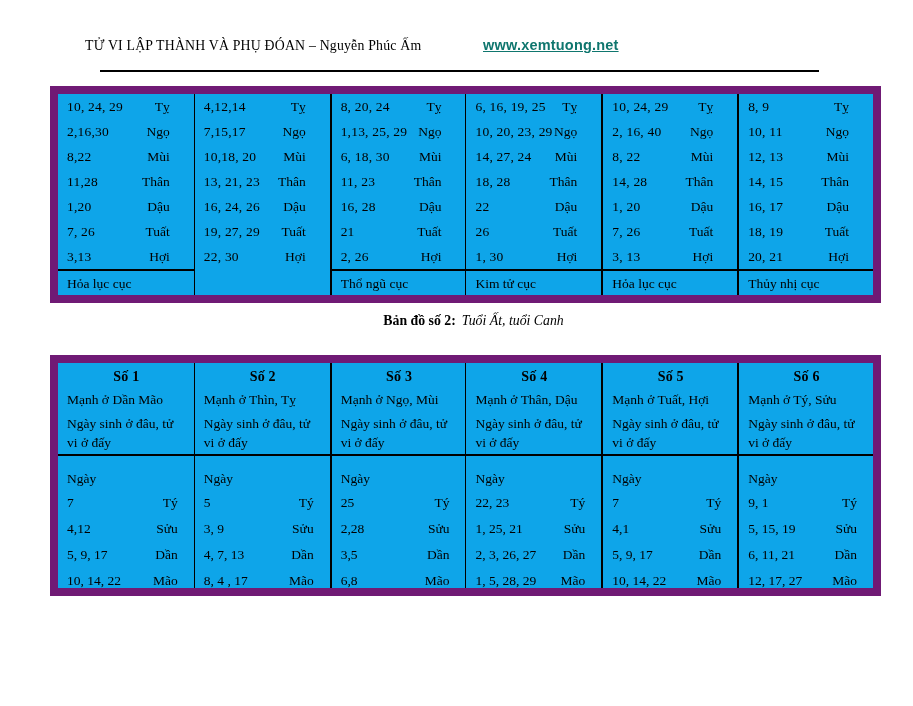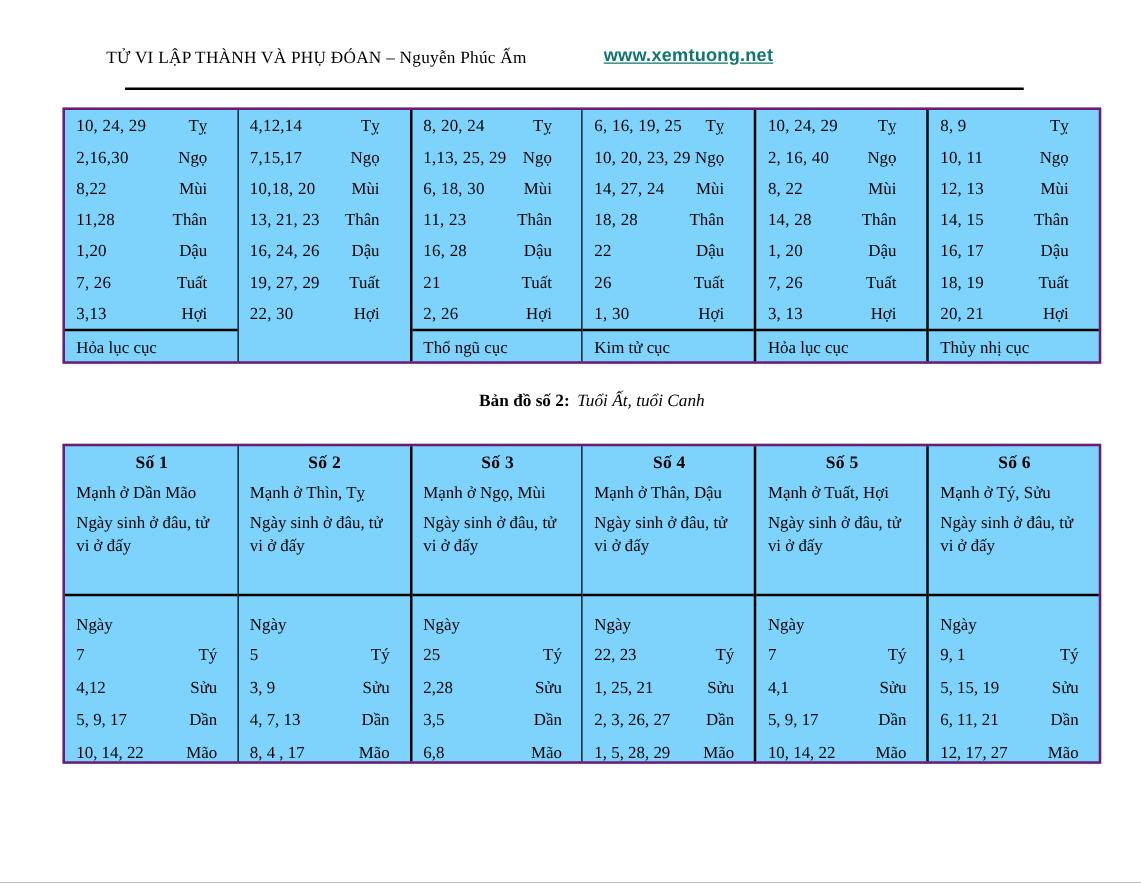--- a/index.html
+++ b/index.html
@@ -15,40 +15,40 @@
   .site-link {
     position:absolute; left:483px; top:37px;
     font-family:"Liberation Sans","DejaVu Sans",sans-serif;
     font-weight:bold; font-size:14.5px; color:#0f766e;
     text-decoration:underline; letter-spacing:.2px; cursor:pointer;
   }
   .page-num { position:absolute; left:792px; top:40px; font-size:13px;margin-top:45px; }
   .header-rule { position:absolute; left:100px; top:70px; width:719px; border-top:2px solid #000; }
 
   
-  .gridtable { position:absolute; left:50px; width:831px; border:2px solid #701a75; display:grid; grid-template-columns:repeat(6,1fr); background:#7dd3fc; }
+  .gridtable { position:absolute; left:50px; width:831px; border:8px solid #701a75; display:grid; grid-template-columns:repeat(6,1fr); background:#0ea5e9; }
   .gcol { border-left:1px solid #000; min-width:0; }
   .gcol.first { border-left:none; }
   .gcol.thick { border-left-width:2px; }
 
   
   #table1 { top:86px; }
   .t1-rows { display:flex; flex-direction:column; height:175px; }
   .trow { flex:1; display:flex; justify-content:space-between; align-items:center; padding:0 24px 0 9px; font-size:13.5px; white-space:nowrap; overflow:hidden; }
   .trow .nums { letter-spacing:.2px; }
   .t1-footer { border-top:2px solid #000; height:26px; line-height:25px; padding-left:9px; font-size:13.5px; white-space:nowrap; }
 
   
   .caption { position:absolute; left:50px; top:313px; width:831px; text-align:center; font-size:13.8px; }
   .caption .cap-bold { font-weight:bold;margin-left:16px; }
   .caption .cap-italic { font-style:italic; margin-left:6px; }
 
   
   #table2 { top:355px; }
-  .t2-head { height:120px; border-bottom:2px solid #000; padding:6px 8px 0 9px; }
+  .t2-head { height:93px; border-bottom:2px solid #000; padding:6px 8px 0 9px; }
   .t2-title { text-align:center; font-weight:bold; font-size:14px; margin-bottom:4px; letter-spacing:.2px; }
   .t2-sub { font-size:13.5px; line-height:21px; white-space:nowrap; overflow:hidden; }
   .t2-note { font-size:13.5px; line-height:19px; margin-top:4px; padding-right:4px; }
   .t2-body { padding-top:12px; height:132px; }
   .t2-day { padding-left:9px; font-size:13.5px; line-height:22px; }
   .trow2 { display:flex; justify-content:space-between; align-items:center; padding:0 16px 0 9px; line-height:26px; font-size:13.5px; white-space:nowrap; overflow:hidden; }
 </style>
 </head>
 <body>
 

